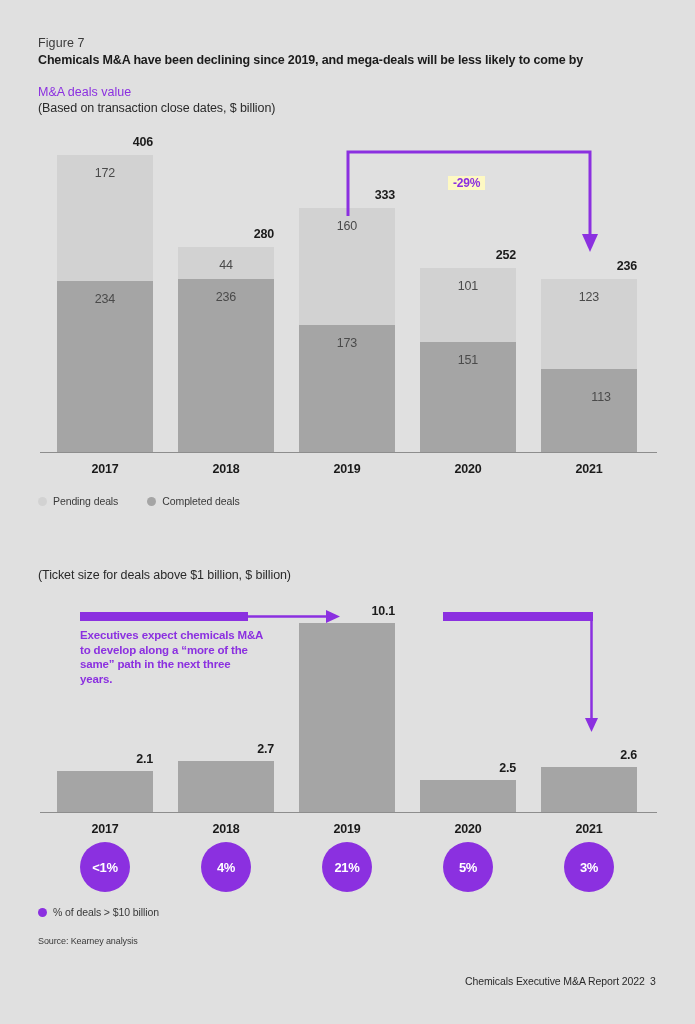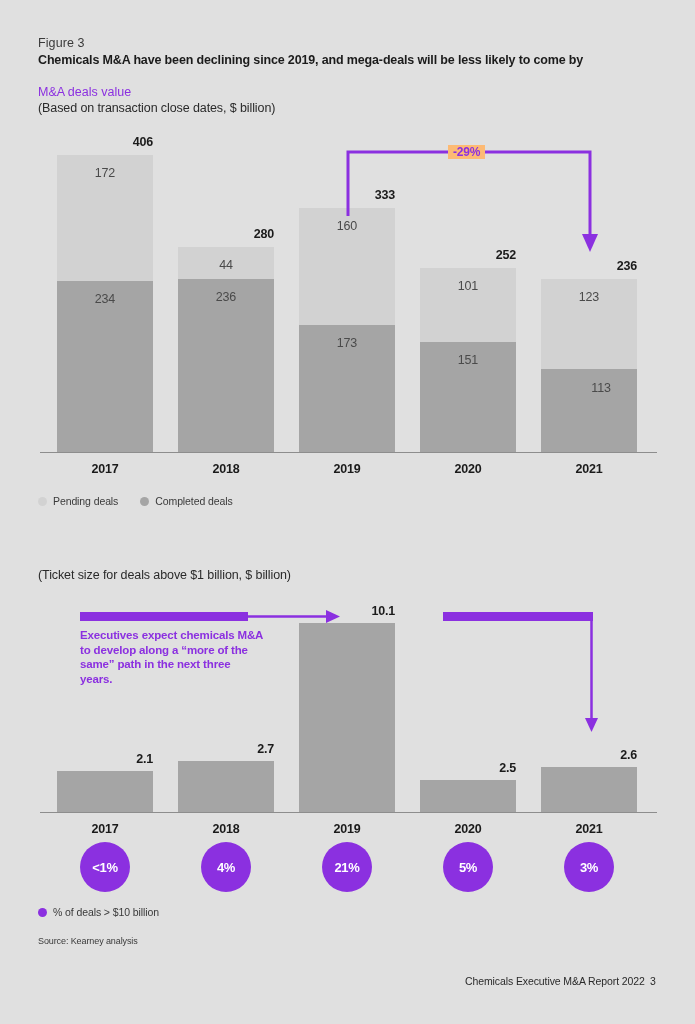--- a/index.html
+++ b/index.html
@@ -91,20 +91,21 @@
     color: #1b1b1b;
     text-align: center;
     letter-spacing: -0.2px;
   }
 
   
   .legend-row {
     position: absolute;
     display: flex;
     align-items: center;
+    gap: 7px;
   }
   .legend-item {
     display: flex;
     align-items: center;
     gap: 6px;
     margin-right: 22px;
   }
   .legend-dot {
     width: 9px; height: 9px;
     border-radius: 50%;
@@ -127,23 +128,24 @@
     font-weight: bold;
     color: #8b30e0;
     line-height: 1.28;
     letter-spacing: -0.15px;
   }
   .anno-pct {
     position: absolute;
     font-size: 12px;
     font-weight: bold;
     color: #8b30e0;
-    background: #fdba74;
+    background: #fef9c3;
     padding: 0 5px;
     letter-spacing: -0.2px;
+    margin-top: 31px;
   }
 
   
   .pct-circle {
     position: absolute;
     width: 50px; height: 50px;
     border-radius: 50%;
     background: #8b30e0;
     color: #ffffff;
     font-size: 13px;
@@ -174,21 +176,21 @@
     left: 650px; top: 975px;
     font-size: 10.5px;
     color: #2a2a2a;
   }
 </style>
 </head>
 <body>
 
 <div class="page">
 
-  <div class="figure-label">Figure 3</div>
+  <div class="figure-label">Figure 7</div>
   <div class="figure-title">Chemicals M&amp;A have been declining since 2019, and mega-deals will be less likely to come by</div>
 
   <div class="sect-title" style="left:38px; top:85px;">M&amp;A deals value</div>
   <div class="sect-sub" style="left:38px; top:101px;">(Based on transaction close dates, $ billion)</div>
 
   <div class="chart" id="chart1" style="left:0; top:0; width:695px; height:480px;">
     <div class="axis-line" style="left:40px; top:452px; width:617px;"></div>
     <div id="chart1-bars">
         <div class="bar seg-pending" style="height: 125.823px; left: 57px; top: 155px; width: 96px;"></div>
         <div class="bar seg-completed" style="height: 171.177px; left: 57px; top: 280.823px; width: 96px;"></div>
@@ -210,21 +212,21 @@
         <div class="tick-label" style="left: 299px; top: 462px; width: 96px;">2019</div>
         <div class="bar seg-pending" style="height: 73.8842px; left: 420px; top: 267.655px; width: 96px;"></div>
         <div class="bar seg-completed" style="height: 110.461px; left: 420px; top: 341.539px; width: 96px;"></div>
         <div class="seg-label" style="left: 420px; top: 278.655px; width: 96px;">101</div>
         <div class="seg-label" style="left: 420px; top: 352.539px; width: 96px;">151</div>
         <div class="total-label" style="left: 420px; top: 247.655px; width: 96px;">252</div>
         <div class="tick-label" style="left: 420px; top: 462px; width: 96px;">2020</div>
         <div class="bar seg-pending" style="height: 89.9778px; left: 541px; top: 279.36px; width: 96px;"></div>
         <div class="bar seg-completed" style="height: 82.6626px; left: 541px; top: 369.337px; width: 96px;"></div>
         <div class="seg-label" style="left: 541px; top: 290.36px; width: 96px;">123</div>
-        <div class="seg-label" style="left: 541px; top: 381px; width: 120px;">113</div>
+        <div class="seg-label" style="left: 541px; top: 390px; width: 120px;">113</div>
         <div class="total-label" style="left: 541px; top: 259.36px; width: 96px;">236</div>
         <div class="tick-label" style="left: 541px; top: 462px; width: 96px;">2021</div>
       </div>
   </div>
 
   <svg class="anno-svg" style="left:0; top:0;" width="695" height="480">
     <path d="M 348 216 L 348 152 L 590 152 L 590 236" stroke="#8b30e0" stroke-width="3" fill="none"></path>
     <path d="M 590 252 L 582 234 L 598 234 Z" fill="#8b30e0"></path>
   </svg>
   <div class="anno-pct" style="left:448px; top:145px;">-29%</div>

